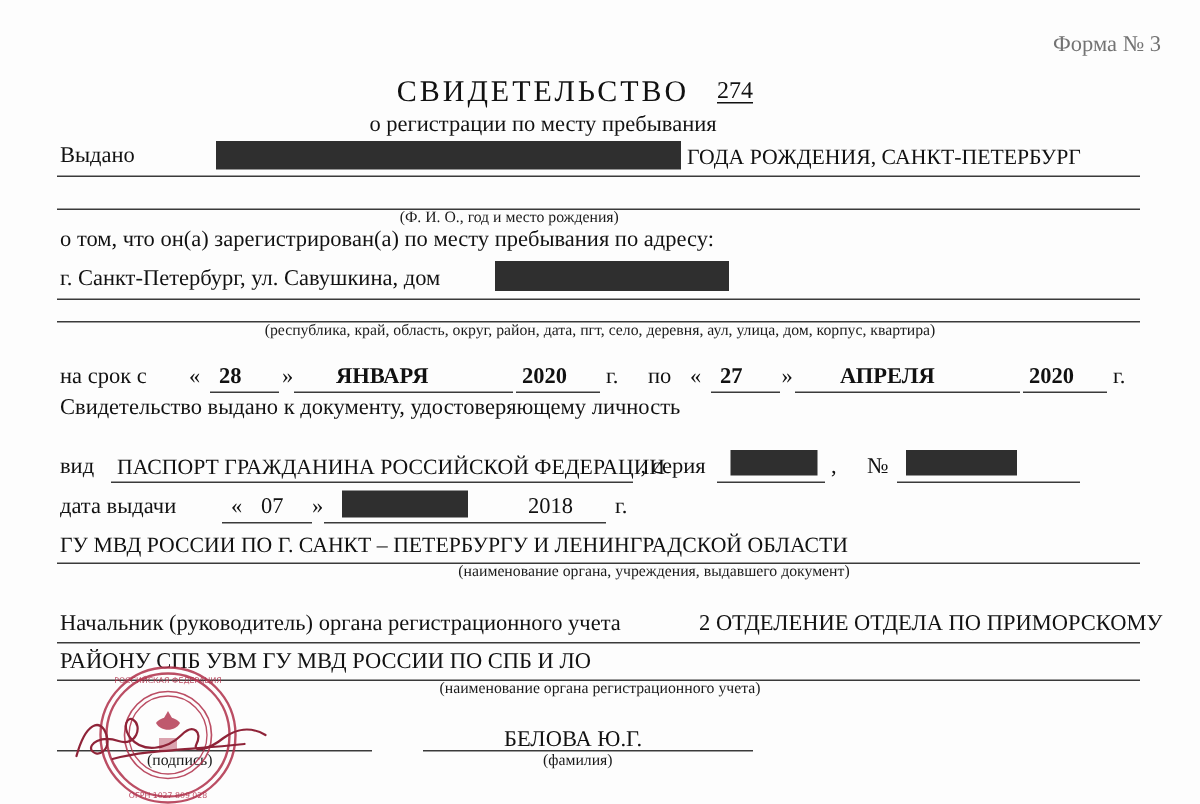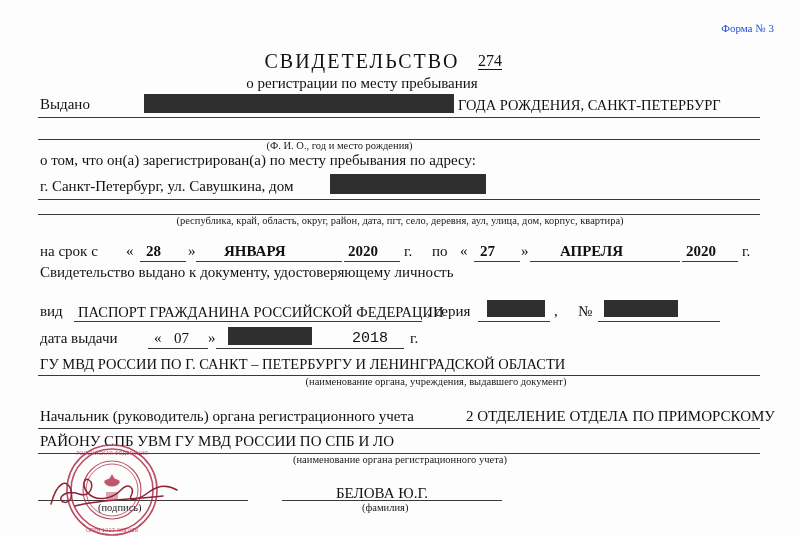--- a/index.html
+++ b/index.html
@@ -18,22 +18,22 @@
   .page {
     position: relative;
     width: 800px;
     height: 536px;
     background: #fdfdfd;
   }
   .form-no {
     position: absolute;
     top: 22px;
     right: 26px;
-    font-size: 11px;
-    color: #1d4ed8;
+    font-size: 15px;
+    color: #737373;
   }
   .title {
     position: absolute;
     top: 50px;
     left: 0;
     width: 800px;
     text-align: center;
     font-size: 20px;
     letter-spacing: 2px;
     font-weight: normal;
@@ -175,21 +175,21 @@
   <div class="redact" style="left:604px; top:300px; width:74px; height:17px;"></div>
   <div class="rule" style="left:74px; top:321px; width:348px;"></div>
   <div class="rule" style="left:478px; top:321px; width:72px;"></div>
   <div class="rule" style="left:598px; top:321px; width:122px;"></div>
 
   <div class="txt" style="left:40px; top:330px;">дата выдачи</div>
   <div class="txt quote" style="left:154px; top:330px;">«</div>
   <div class="txt" style="left:174px; top:330px;">07</div>
   <div class="txt quote" style="left:208px; top:330px;">»</div>
   <div class="redact" style="left:228px; top:327px; width:84px; height:18px;"></div>
-  <div class="txt" style="left:352px; top:330px;font-family:Liberation Mono, monospace;">2018</div>
+  <div class="txt" style="left:352px; top:330px;">2018</div>
   <div class="txt" style="left:410px; top:330px;">г.</div>
   <div class="rule" style="left:148px; top:348px; width:60px;"></div>
   <div class="rule" style="left:216px; top:348px; width:130px;"></div>
   <div class="rule" style="left:346px; top:348px; width:58px;"></div>
 
   <div class="txt caps" style="left:40px; top:356px;">ГУ  МВД  РОССИИ  ПО  Г. САНКТ – ПЕТЕРБУРГУ  И  ЛЕНИНГРАДСКОЙ ОБЛАСТИ</div>
   <div class="rule" style="left:38px; top:375px; width:722px;"></div>
   <div class="small" style="left:0; top:376px; width:800px; text-align:center;padding-left:36px;">(наименование органа, учреждения, выдавшего документ)</div>
 
   <div class="txt" style="left:40px; top:408px;">Начальник (руководитель) органа регистрационного учета</div>

